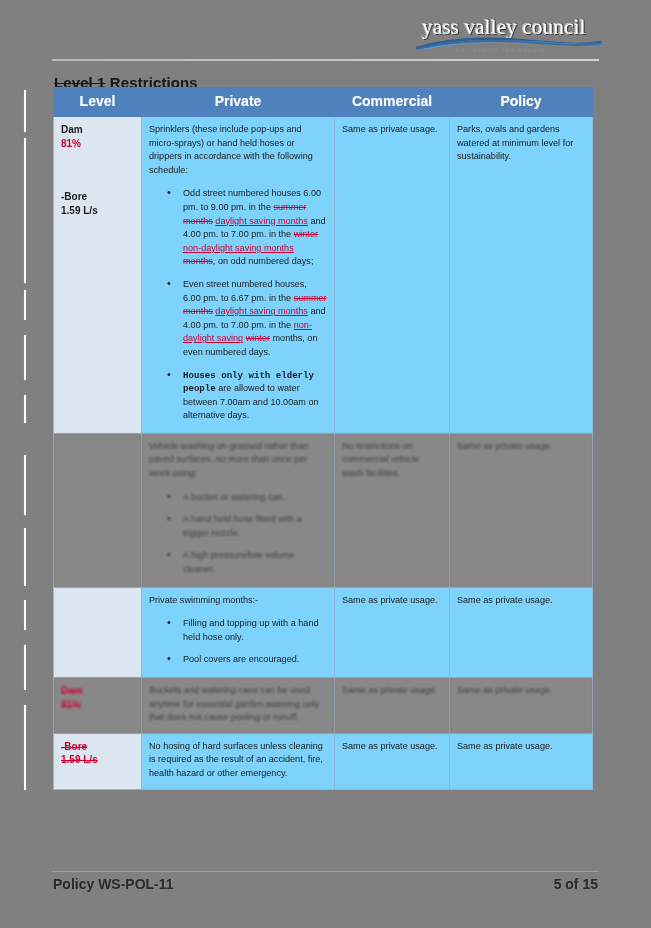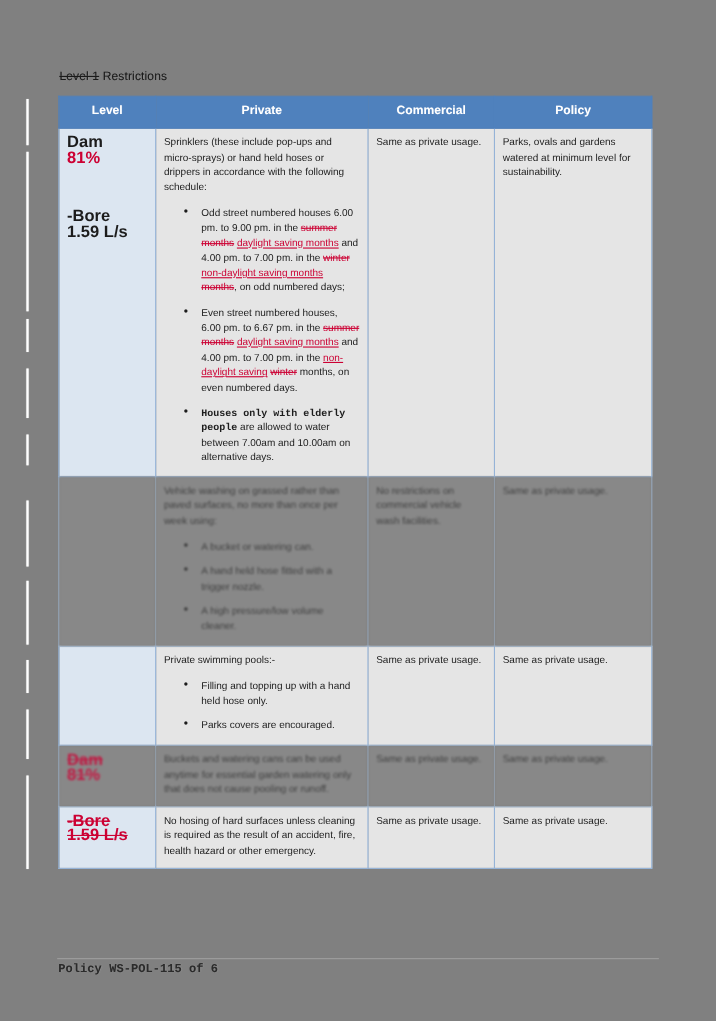--- a/index.html
+++ b/index.html
@@ -69,23 +69,23 @@
     position: absolute;
     left: 52px; right: 52px; top: 59px;
     height: 2px;
     background: linear-gradient(to right, #b9b9b9, #d2d2d2);
   }
 
   
   .doc-title {
     position: absolute;
     left: 54px;
-    top: 64px;
-    font-size: 11px;
-    font-weight: normal;
+    top: 74px;
+    font-size: 15px;
+    font-weight: bold;
     color: #1a1a1a;
     text-shadow: 0 0 0.9px #5a5a5a, 0.5px 0 1.2px #9d9d9d;
     filter: blur(0.35px);
     letter-spacing: .1px;
   }
   .doc-title .strike { text-decoration: line-through; }
 
   
   .changebar {
     position: absolute;
@@ -110,39 +110,39 @@
   table.restrict td {
     border: 1px solid #95b3d7;
     vertical-align: top;
     padding: 6px 7px 8px 7px;
     line-height: 13.6px;
   }
   table.restrict thead th {
     background: #4f81bd;
     border-color: #4f81bd;
     color: #ffffff;
-    font-size: 11px;
+    font-size: 14px;
     font-weight: bold;
     text-align: center;
     height: 28px;
     vertical-align: middle;
     padding: 0 4px;
     text-shadow: 0 0 .8px rgba(255,255,255,.35);
   }
   col.c-level      { width: 88px; }
   col.c-private    { width: 193px; }
   col.c-commercial { width: 115px; }
   col.c-public     { width: 143px; }
 
   td.level-cell {
     background: #dce6f1;
     font-weight: bold;
-    font-size: 15px;
-  }
-  td.body-cell { background: #e5e5e5; }
+    font-size: 10px;
+  }
+  td.body-cell { background: #7dd3fc; }
 
   
   tr.blurred td {
     color: #2a2a2a;
     filter: blur(1.15px) contrast(.82);
     text-shadow: 0 0 1px #9c9c9c;
   }
   tr.blurred td.level-cell,
   tr.blurred td.body-cell {
     background: #8a8a8a;
@@ -188,33 +188,45 @@
   .footer-rule {
     position: absolute;
     left: 52px; right: 52px; top: 871px;
     height: 1px;
     background: #9e9e9e;
   }
   .footer {
     position: absolute;
     left: 53px; right: 53px; top: 876px;
     display: flex;
-    font-size: 11px;
+    justify-content: space-between;
+    font-size: 14px;
     font-weight: bold;
     color: #2b2b2b;
     text-shadow: 0 0 .8px #6f6f6f, .4px 0 1.1px #a0a0a0;
     filter: blur(0.3px);
-    font-family: Liberation Mono, monospace;
   }
 </style>
 </head>
 <body>
 
 <div id="page">
 
+  <div class="header">
+    <div class="logo">
+      <div class="logo-text">yass valley council</div>
+      <svg class="logo-swoosh" viewBox="0 0 190 14" preserveAspectRatio="none">
+        <path d="M2 11 C 30 2, 70 0, 105 3 C 140 6, 165 9, 186 5" fill="none" stroke="#2a6099" stroke-width="2.4" stroke-linecap="round"></path>
+        <path d="M8 12 C 40 5, 80 3, 120 5 C 150 7, 170 9, 188 6" fill="none" stroke="#5b9bd5" stroke-width="1.5" fill-opacity="0"></path>
+        <path d="M4 10.5 C 35 3.5, 75 1.5, 112 4 C 145 6.5, 168 8.5, 185 5.5 L 188 7 C 168 10.5, 142 8.5, 110 6 C 74 3.5, 34 5.5, 6 12 Z" fill="#31699e" opacity="0.85"></path>
+      </svg>
+      <div class="logo-tagline">the country  the people</div>
+    </div>
+    <div class="header-rule"></div>
+  </div>
 
   <div class="doc-title"><span class="strike">Level 1</span><span> Restrictions</span></div>
 
   <div id="changebars">
       <div class="changebar" style="top: 90px; height: 42px;"></div>
       <div class="changebar" style="top: 138px; height: 145px;"></div>
       <div class="changebar" style="top: 290px; height: 30px;"></div>
       <div class="changebar" style="top: 335px; height: 45px;"></div>
       <div class="changebar" style="top: 395px; height: 28px;"></div>
       <div class="changebar" style="top: 455px; height: 60px;"></div>
@@ -268,24 +280,24 @@
               <li><span>A hand held hose fitted with a trigger nozzle.</span></li>
               <li><span>A high pressure/low volume cleaner.</span></li>
             </ul>
           </td>
           <td class="body-cell">No restrictions on commercial vehicle wash facilities.</td>
           <td class="body-cell">Same as private usage.</td>
         </tr>
         <tr>
           <td class="level-cell"></td>
           <td class="body-cell">
-            <p class="para">Private swimming pools:-</p>
+            <p class="para">Private swimming months:-</p>
             <ul class="bullets">
               <li><span>Filling and topping up with a hand held hose only.</span></li>
-              <li><span>Parks covers are encouraged.</span></li>
+              <li><span>Pool covers are encouraged.</span></li>
             </ul>
           </td>
           <td class="body-cell">Same as private usage.</td>
           <td class="body-cell">Same as private usage.</td>
         </tr>
         <tr class="blurred">
           <td class="level-cell">
             <p class="tight"><span class="red-del">Dam</span></p>
             <p class="tight"><span class="red-del">81%</span></p>
           </td>
@@ -305,16 +317,16 @@
           </td>
           <td class="body-cell">Same as private usage.</td>
           <td class="body-cell">Same as private usage.</td>
         </tr>
       </tbody>
   </table>
 
   <div class="footer-rule"></div>
   <div class="footer">
     <span>Policy WS-POL-11</span>
-    <span>5 of 6</span>
+    <span>5 of 15</span>
   </div>
 
 </div>
 
 </body></html>

